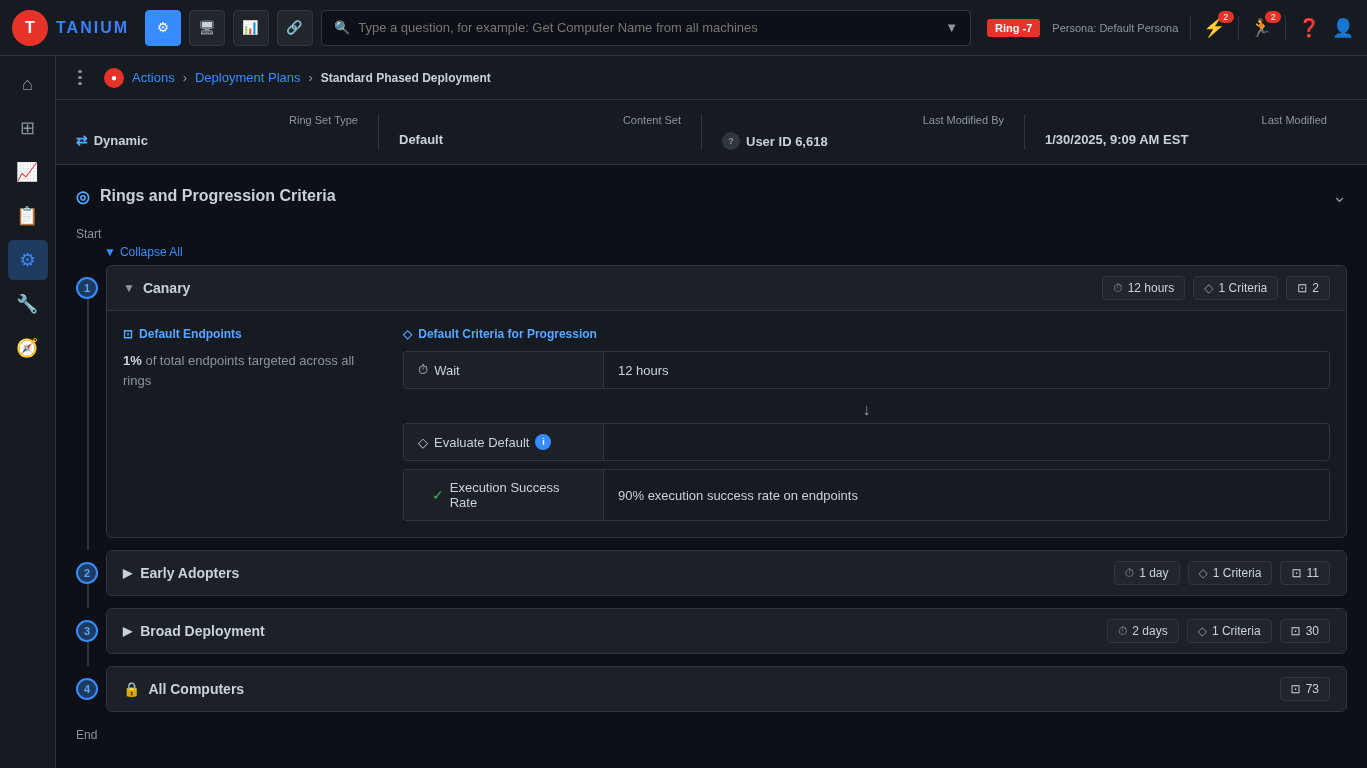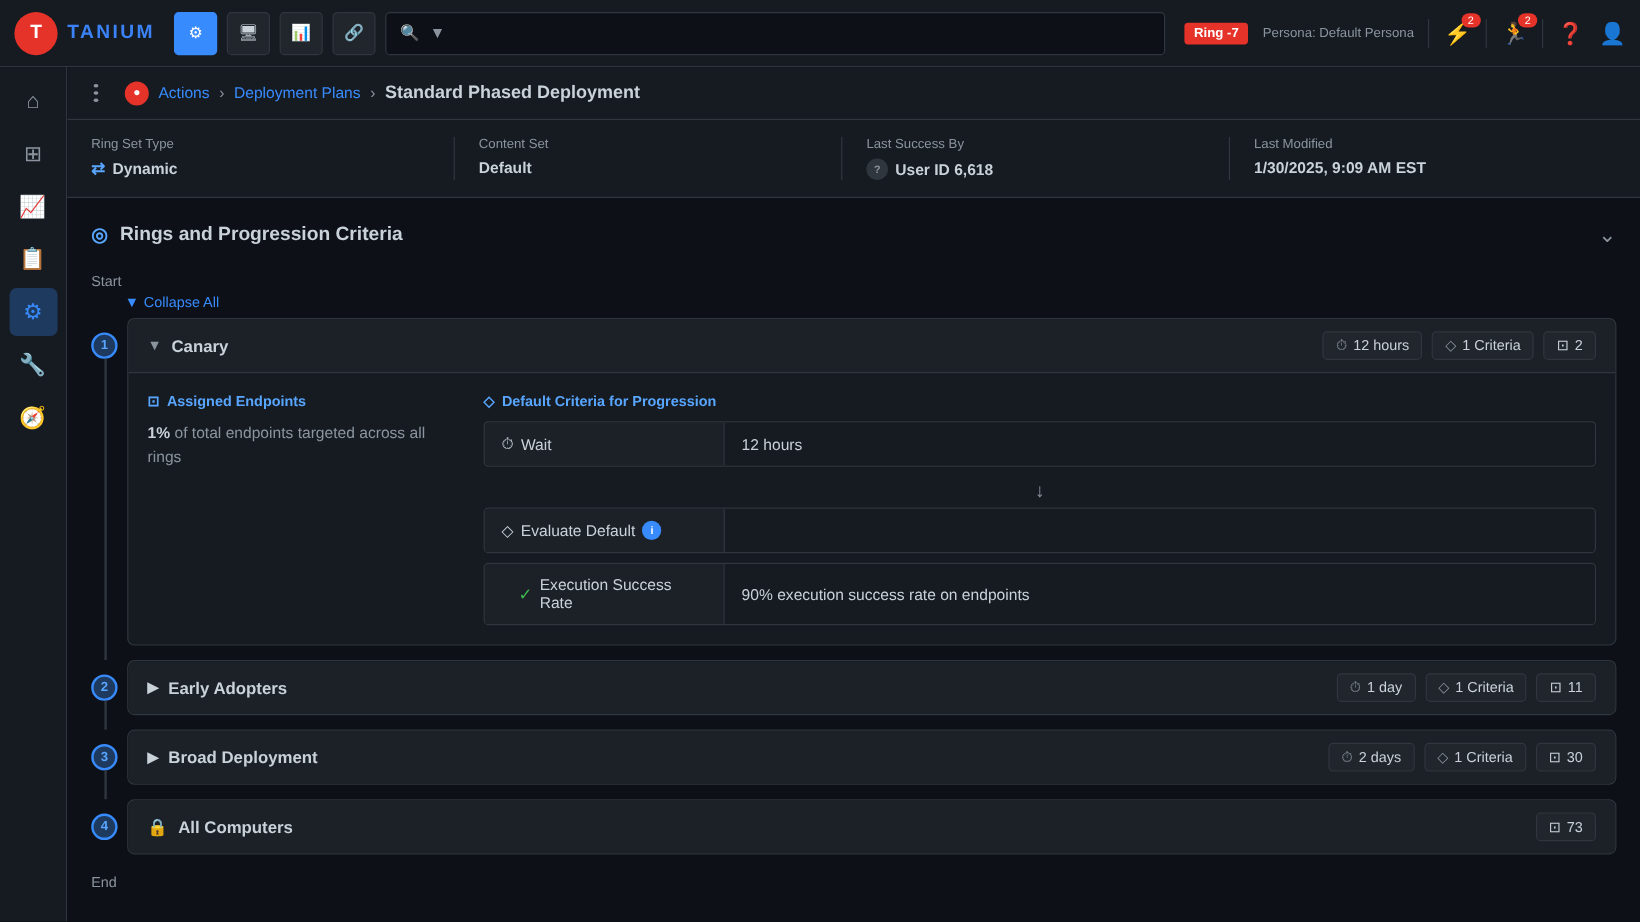--- a/index.html
+++ b/index.html
@@ -201,21 +201,21 @@
       color: #388bfd;
       cursor: pointer;
       font-size: 13px;
     }
     .breadcrumb-sep {
       color: #8b949e;
     }
     .breadcrumb-current {
       color: #c9d1d9;
       font-weight: 600;
-      font-size: 15px;
+      font-size: 12px;
     }
     .breadcrumb-menu {
       width: 20px;
       height: 20px;
       display: flex;
       flex-direction: column;
       justify-content: center;
       gap: 3px;
       cursor: pointer;
       padding: 2px;
@@ -233,20 +233,21 @@
       display: flex;
       background: #161b22;
       border-bottom: 1px solid #30363d;
       padding: 14px 20px;
       gap: 0;
     }
     .meta-item {
       flex: 1;
       padding: 0 20px;
       border-right: 1px solid #30363d;
+      text-align: right;
     }
     .meta-item:first-child { padding-left: 0; }
     .meta-item:last-child { border-right: none; }
     .meta-label {
       color: #8b949e;
       font-size: 11px;
       margin-bottom: 6px;
     }
     .meta-value {
       font-size: 13px;
@@ -560,20 +561,21 @@
     <span class="logo-text">TANIUM</span>
   </div>
 
   <button class="topbar-btn active">⚙</button>
   <button class="topbar-btn">🖥</button>
   <button class="topbar-btn">📊</button>
   <button class="topbar-btn">🔗</button>
 
   <div class="search-bar">
     <span>🔍</span>
+    <input type="text" placeholder="Type a question, for example: Get Computer Name from all machines" style="">
     <span style="color:#8b949e">▼</span>
   </div>
 
   <div class="topbar-right">
     <span class="ring-indicator">Ring -7</span>
     <span class="persona-text">Persona: Default Persona</span>
     <div class="topbar-divider"></div>
     <div class="notif-btn">
       ⚡
       <span class="badge">2</span>
@@ -623,21 +625,21 @@
         <div class="meta-value">
           <span class="dynamic-icon">⇄</span>
           <span>Dynamic</span>
         </div>
       </div>
       <div class="meta-item">
         <div class="meta-label">Content Set</div>
         <div class="meta-value">Default</div>
       </div>
       <div class="meta-item">
-        <div class="meta-label">Last Success By</div>
+        <div class="meta-label">Last Modified By</div>
         <div class="meta-value">
           <div class="user-icon-sm">?</div>
           <span>User ID 6,618</span>
         </div>
       </div>
       <div class="meta-item">
         <div class="meta-label">Last Modified</div>
         <div class="meta-value">1/30/2025, 9:09 AM EST</div>
       </div>
     </div>
@@ -686,21 +688,21 @@
                 <div class="ring-count">
                   <span>⊡</span>
                   <span>2</span>
                 </div>
               </div>
             </div>
             <div class="ring-body">
               <div class="ring-left">
                 <div class="subsection-title">
                   <span>⊡</span>
-                  <span>Assigned Endpoints</span>
+                  <span>Default Endpoints</span>
                 </div>
                 <div class="endpoints-text">
                   <strong>1%</strong> of total endpoints targeted across all rings
                 </div>
               </div>
               <div class="ring-right">
                 <div class="subsection-title">
                   <span>◇</span>
                   <span>Default Criteria for Progression</span>
                 </div>

